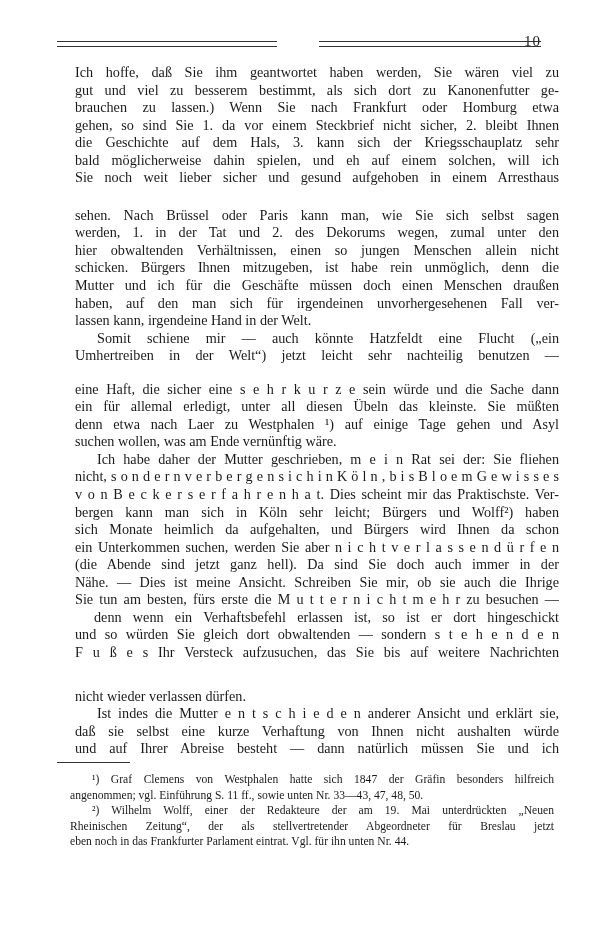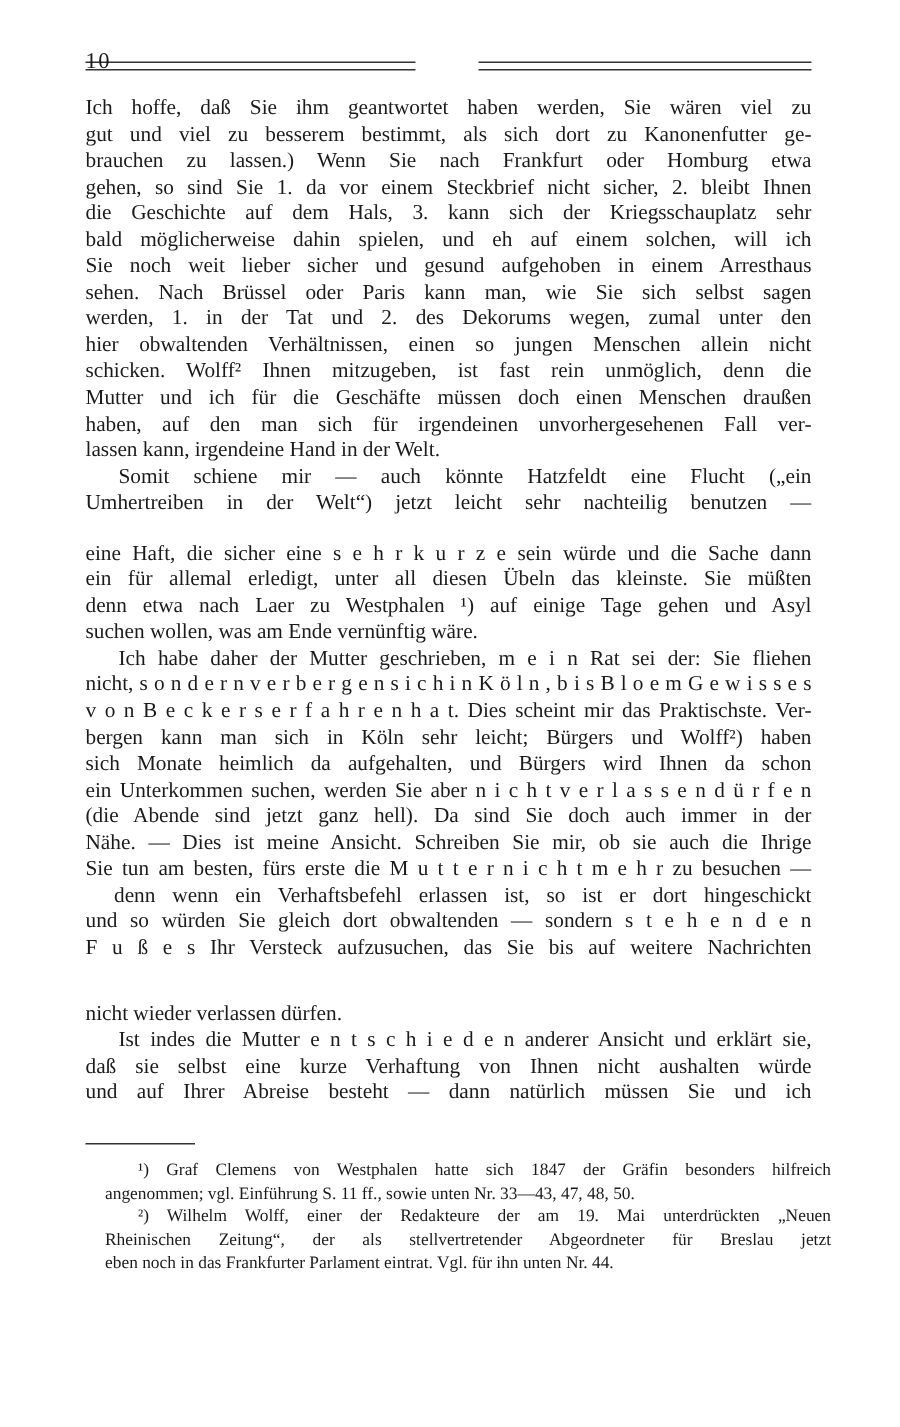--- a/index.html
+++ b/index.html
@@ -2,22 +2,22 @@
 <html><head>
 <meta charset="utf-8">
 <style>
   html, body { margin: 0; padding: 0; background: #ffffff; }
   body { width: 600px; height: 951px; position: relative; overflow: hidden;
          font-family: "Liberation Serif", "DejaVu Serif", serif; color: #1a1a1a; }
   .header { position: absolute; top: 33px; left: 57px; width: 484px; height: 20px; }
   .rule { position: absolute; top: 8px; height: 4px; border-top: 1px solid #333; border-bottom: 1px solid #333; }
   .rule.left { left: 0; width: 220px; }
   .rule.right { left: 262px; width: 222px; }
-  .pageno { position: absolute; left: 0; width: 484px; text-align: left; top: 0; font-size: 15px; letter-spacing: 1px; }
-  .body { position: absolute; top: 64px; left: 57px; width: 484px; font-size: 14.2px; line-height: 17.55px; }
+  .pageno { position: absolute; left: 0; width: 484px; text-align: right; top: 0; font-size: 15px; letter-spacing: 1px; }
+  .body { position: absolute; top: 64px; left: 75px; width: 484px; font-size: 14.2px; line-height: 17.55px; }
   .line { display: block; white-space: nowrap; text-align: justify; text-align-last: justify; height: 17.55px; overflow: hidden; }
   .line.last { text-align-last: left; }
   .indent { padding-left: 22px; }
   .fnrule { position: absolute; top: 762px; left: 57px; width: 73px; border-top: 1px solid #333; }
   .footnotes { position: absolute; top: 772px; left: 70px; width: 484px; font-size: 11.6px; line-height: 15.5px; }
 </style>
 </head>
 <body>
 
 <div class="header">
@@ -27,24 +27,24 @@
 </div>
 
 <div class="body" id="body">
     <span class="line" style="height: 17.55px;">Ich hoffe, daß Sie ihm geantwortet haben werden, Sie wären viel zu</span>
     <span class="line" style="height: 17.55px;">gut und viel zu besserem bestimmt, als sich dort zu Kanonenfutter ge-</span>
     <span class="line" style="height: 17.55px;">brauchen zu lassen.) Wenn Sie nach Frankfurt oder Homburg etwa</span>
     <span class="line" style="height: 17.55px;">gehen, so sind Sie 1. da vor einem Steckbrief nicht sicher, 2. bleibt Ihnen</span>
     <span class="line" style="height: 17.55px;">die Geschichte auf dem Hals, 3. kann sich der Kriegsschauplatz sehr</span>
     <span class="line" style="height: 17.55px;">bald möglicherweise dahin spielen, und eh auf einem solchen, will ich</span>
     <span class="line" style="height: 17.55px;">Sie noch weit lieber sicher und gesund aufgehoben in einem Arresthaus</span>
-    <span class="line" style="height: 17.55px;">sehen. Nach Brüssel oder Paris kann man, wie Sie sich selbst sagen</span>
+    <span class="line" style="height: 17.55px; margin-top: 20px;">sehen. Nach Brüssel oder Paris kann man, wie Sie sich selbst sagen</span>
     <span class="line" style="height: 17.55px;">werden, 1. in der Tat und 2. des Dekorums wegen, zumal unter den</span>
     <span class="line" style="height: 17.55px;">hier obwaltenden Verhältnissen, einen so jungen Menschen allein nicht</span>
-    <span class="line" style="height: 17.55px;">schicken. Wolff² Ihnen mitzugeben, ist fast rein unmöglich, denn die</span>
+    <span class="line" style="height: 17.55px;">schicken. Bürgers Ihnen mitzugeben, ist habe rein unmöglich, denn die</span>
     <span class="line" style="height: 17.55px;">Mutter und ich für die Geschäfte müssen doch einen Menschen draußen</span>
     <span class="line" style="height: 17.55px;">haben, auf den man sich für irgendeinen unvorhergesehenen Fall ver-</span>
     <span class="line last" style="height: 17.55px;">lassen kann, irgendeine Hand in der Welt.</span>
     <span class="line indent" style="height: 17.55px;">Somit schiene mir — auch könnte Hatzfeldt eine Flucht („ein</span>
     <span class="line" style="height: 17.55px;">Umhertreiben in der Welt“) jetzt leicht sehr nachteilig benutzen —</span>
     <span class="line" style="height: 17.55px; margin-top: 16px;">eine Haft, die sicher eine s e h r  k u r z e sein würde und die Sache dann</span>
     <span class="line" style="height: 17.55px;">ein für allemal erledigt, unter all diesen Übeln das kleinste. Sie müßten</span>
     <span class="line" style="height: 17.55px;">denn etwa nach Laer zu Westphalen ¹) auf einige Tage gehen und Asyl</span>
     <span class="line last" style="height: 17.55px;">suchen wollen, was am Ende vernünftig wäre.</span>
     <span class="line indent" style="height: 17.55px;">Ich habe daher der Mutter geschrieben, m e i n Rat sei der: Sie fliehen</span>

